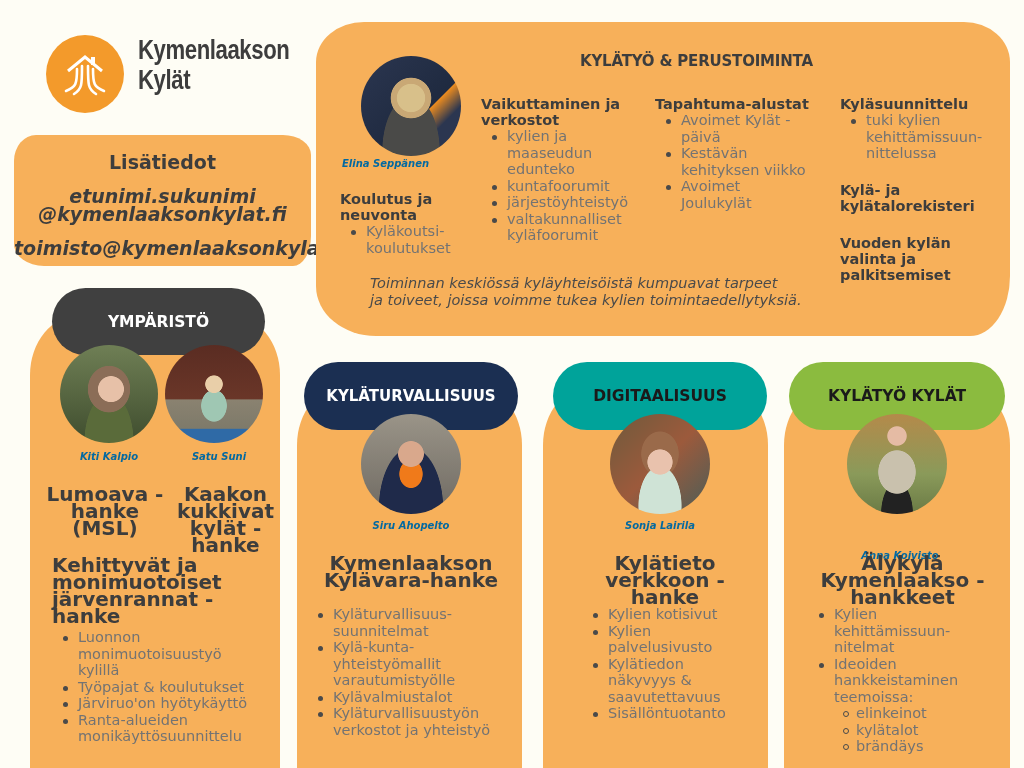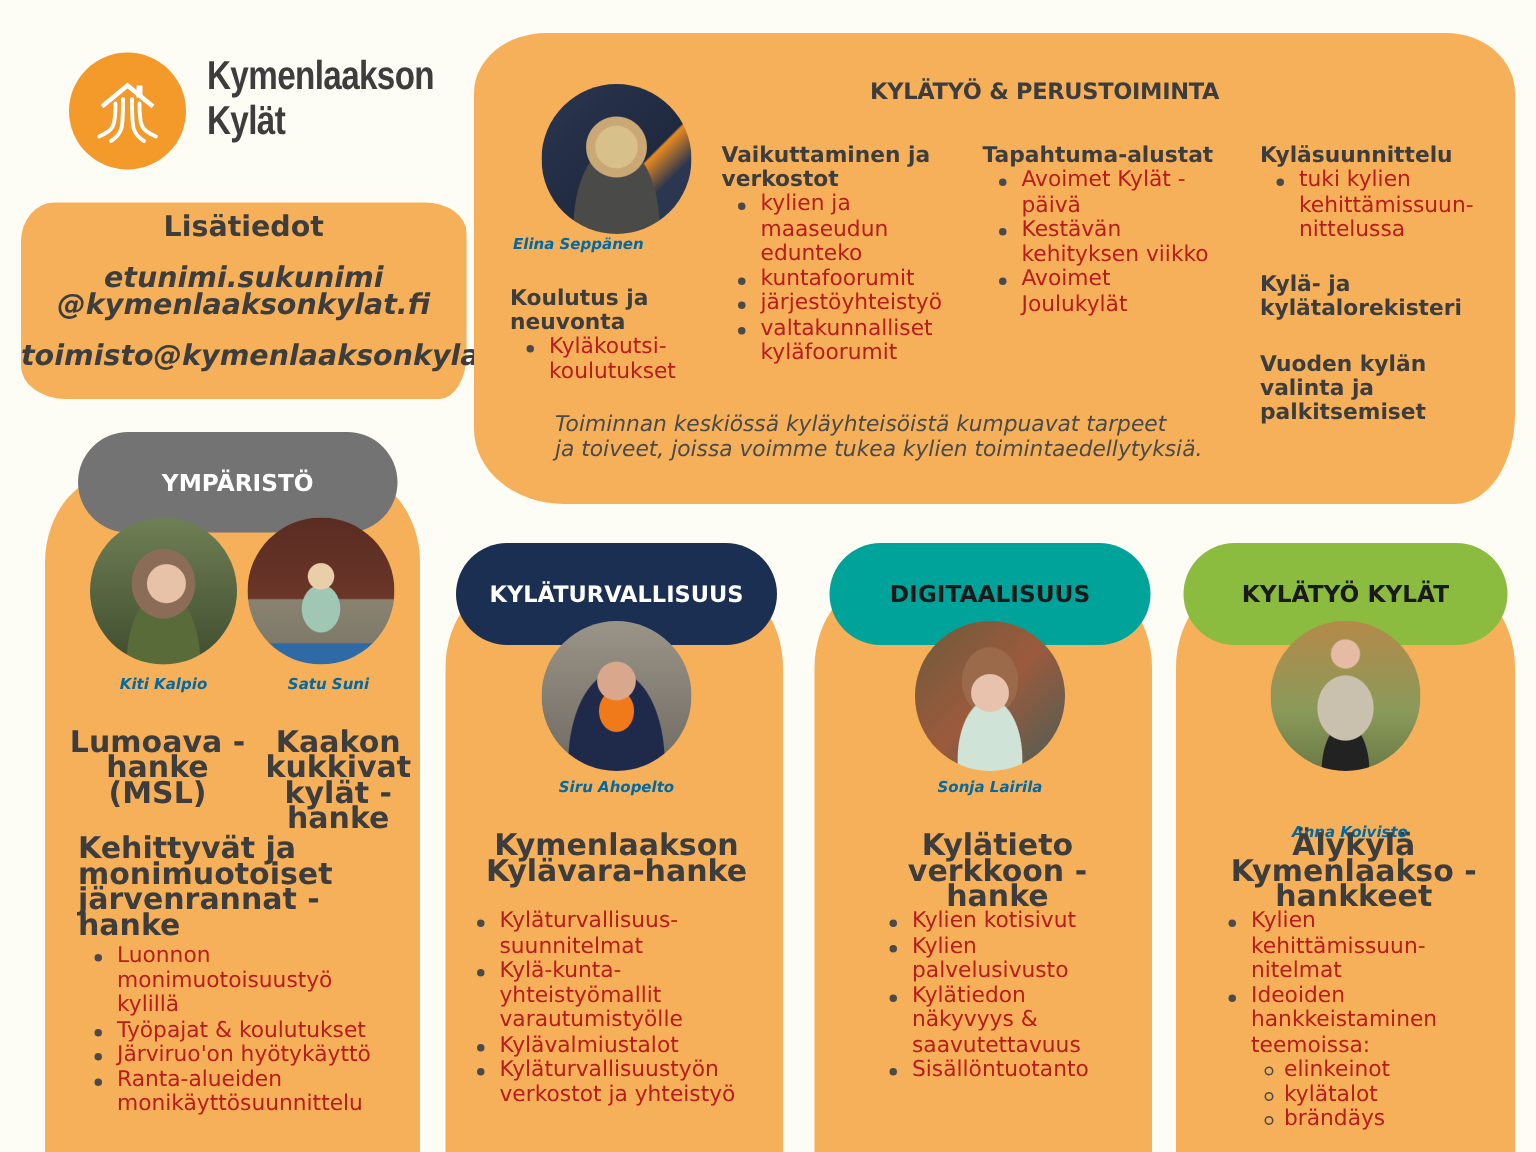--- a/index.html
+++ b/index.html
@@ -24,21 +24,21 @@
     transform: scaleX(0.82); transform-origin: left center;
   }
 
   
   .blob { background: #f7b05a; }
 
   
   .contact {
     left: 14px; top: 135px; width: 297px; height: 131px;
     border-radius: 22px 28px 18px 30px / 26px 20px 30px 22px;
-    text-align: center; padding-top: 5px;
+    text-align: center; padding-top: 16px;
   }
   .contact h2 { font-size: 19px; font-weight: bold; color: #3d3d3d; margin-bottom: 14px; }
   .contact .em { font-size: 19px; font-style: italic; font-weight: bold; color: #3d3d3d; line-height: 18px; }
   .contact .em2 { margin-top: 16px; }
 
   
   .main-box {
     left: 316px; top: 22px; width: 694px; height: 314px;
     border-radius: 48px 46px 40px 60px / 40px 40px 60px 50px;
   }
@@ -48,21 +48,21 @@
   }
   .avatar {
     border-radius: 50%; overflow: hidden; position: absolute;
   }
   .av-elina { left: 361px; top: 56px; width: 100px; height: 100px;
     background: radial-gradient(circle at 50% 42%, #d8c08a 0 18%, #c9a875 19% 26%, transparent 27%),
                 radial-gradient(ellipse at 50% 95%, #4a4a48 0 40%, transparent 41%),
                 linear-gradient(135deg, #2b3650 0%, #1f2a40 60%, #e88a20 61%, #2b3650 75%); }
   .person-name { font-style: italic; font-weight: bold; font-size: 10px; color: #0369a1; }
   .sec-head { font-weight: bold; font-size: 14.5px; color: #3d3d3d; line-height: 16px; }
-  ul.blist { list-style: none; font-size: 14.5px; line-height: 16.5px; color: #b91c1c; }
+  ul.blist { list-style: none; font-size: 14.5px; line-height: 16.5px; color: #737373; }
   ul.blist > li { position: relative; padding-left: 26px; }
   ul.blist > li::before {
     content: ""; position: absolute; left: 11px; top: 7px; width: 5px; height: 5px;
     border-radius: 50%; background: #4a4a4a;
   }
   ul.sub { list-style: none; }
   ul.sub > li { position: relative; padding-left: 22px; }
   ul.sub > li::before {
     content: ""; position: absolute; left: 9px; top: 6px; width: 4px; height: 4px;
     border-radius: 50%; border: 1px solid #4a4a4a;
@@ -168,21 +168,21 @@
 </div>
 <div class="abs sec-head" style="left:840px; top:182px; width:160px;" data-name="section-kylarekisteri">Kylä- ja kylätalorekisteri</div>
 <div class="abs sec-head" style="left:840px; top:235px; width:120px;" data-name="section-vuoden-kyla">Vuoden kylän valinta ja palkitsemiset</div>
 
 <div class="abs italic-note" style="left:370px; top:275px;" data-name="mission-note">
   <div data-name="note-line1">Toiminnan keskiössä kyläyhteisöistä kumpuavat tarpeet</div>
   <div data-name="note-line2">ja toiveet, joissa voimme tukea kylien toimintaedellytyksiä.</div>
 </div>
 
 <div class="abs blob col-blob" style="left:30px; top:315px; width:250px; height:453px;" data-name="ymparisto-card"></div>
-<div class="pill" style="left:52px; top:288px; width:213px; height:67px; background:#737373; color:#fff;" data-name="tab-ymparisto">YMPÄRISTÖ</div>
+<div class="pill" style="left:52px; top:288px; width:213px; height:67px; background:#404040; color:#fff;" data-name="tab-ymparisto">YMPÄRISTÖ</div>
 <div class="avatar av-kiti" data-name="avatar-kiti-kalpio"></div>
 <div class="avatar av-satu" data-name="avatar-satu-suni"></div>
 <div class="abs person-name center" style="left:50px; top:451px; width:118px;" data-name="person-name">Kiti Kalpio</div>
 <div class="abs person-name center" style="left:160px; top:451px; width:118px;" data-name="person-name">Satu Suni</div>
 <div class="abs proj center" style="left:45px; top:486px; width:120px;" data-name="project-title">Lumoava - hanke (MSL)</div>
 <div class="abs proj center" style="left:163px; top:486px; width:125px;" data-name="project-title">Kaakon kukkivat kylät -hanke</div>
 <div class="abs proj" style="left:52px; top:557px; width:180px;" data-name="project-title">Kehittyvät ja monimuotoiset järvenrannat -hanke</div>
 <ul class="abs blist" style="left:52px; top:629px; width:225px;" data-name="ymparisto-list">
   <li style="width:190px;" data-name="list-item">Luonnon monimuotoisuustyö kylillä</li>
   <li data-name="list-item">Työpajat &amp; koulutukset</li>

